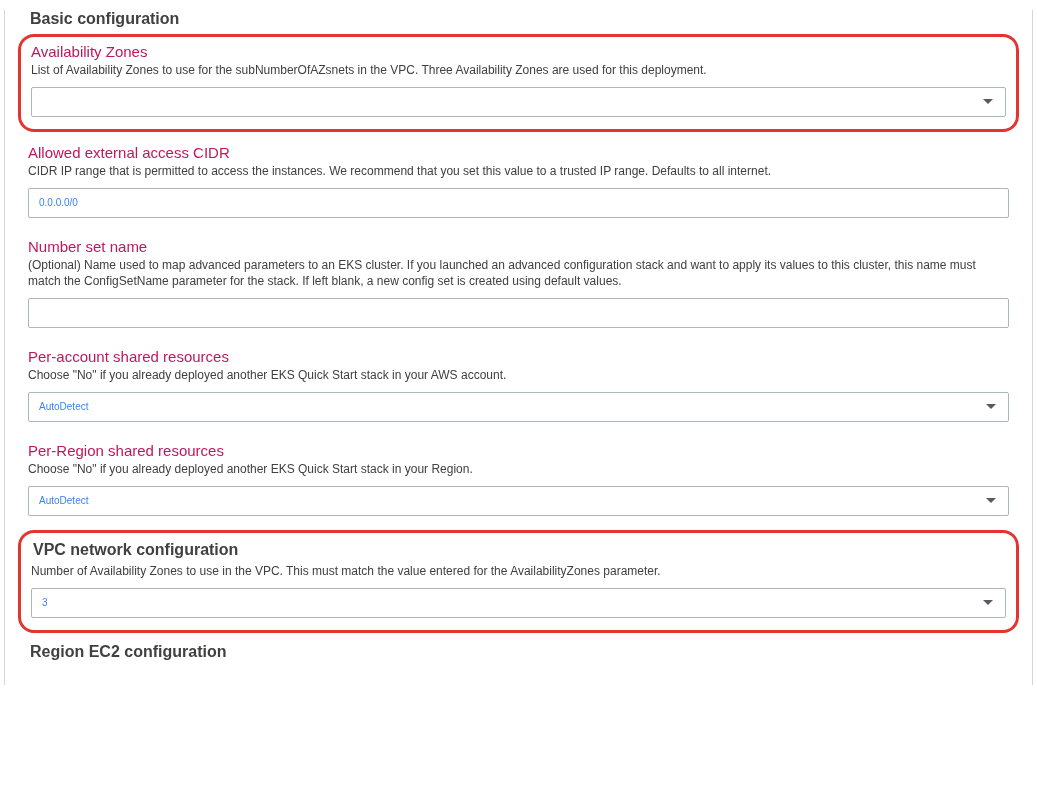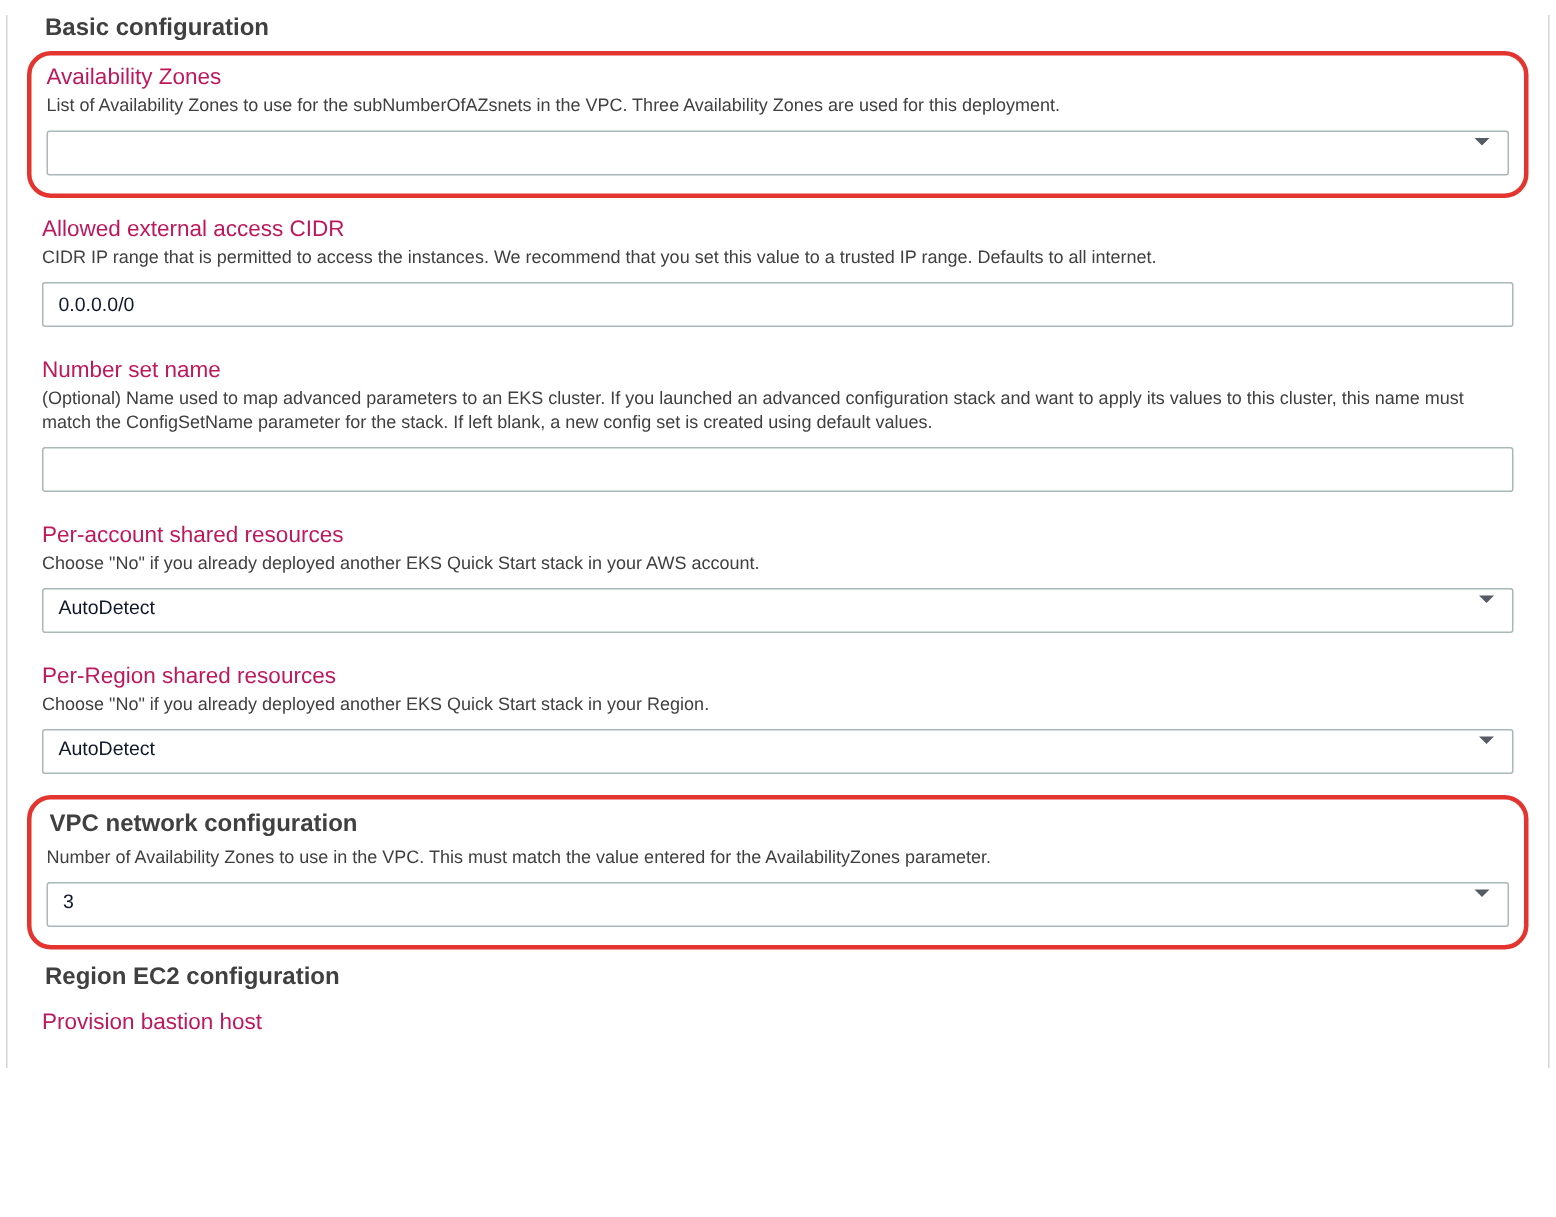--- a/index.html
+++ b/index.html
@@ -46,28 +46,28 @@
       color: #404040;
       margin-bottom: 8px;
       line-height: 1.4;
     }
     .field-input, .field-select {
       width: 100%;
       height: 30px;
       border: 1px solid #aab7b8;
       border-radius: 2px;
       padding: 4px 10px;
-      font-size: 13px;
+      font-size: 10px;
       background: #fff;
-      color: #0f172a;
+      color: #3b82f6;
     }
     .field-select {
       position: relative;
       display: flex;
-      align-items: flex-start;
+      align-items: center;
       justify-content: space-between;
       cursor: pointer;
     }
     .field-select .select-value { flex: 1; }
     .field-select .chevron-down {
       width: 0; height: 0;
       border-left: 5px solid transparent;
       border-right: 5px solid transparent;
       border-top: 5px solid #545b64;
       margin-left: 8px;
@@ -136,18 +136,14 @@
     <div class="section-title section-within" style="margin-left:2px; margin-top:2px;">VPC network configuration</div>
     <div class="field-desc">Number of Availability Zones to use in the VPC. This must match the value entered for the AvailabilityZones parameter.</div>
     <div class="field-select">
       <span class="select-value">3</span>
       <span class="chevron-down"></span>
     </div>
   </div>
 
   <div class="section-title">Region EC2 configuration</div>
 
-  <div class="field-block" style="padding-bottom:0;">
-    <div class="field-label">Provision bastion host</div>
-
-  </div>
 
 </div>
 
 </body></html>

